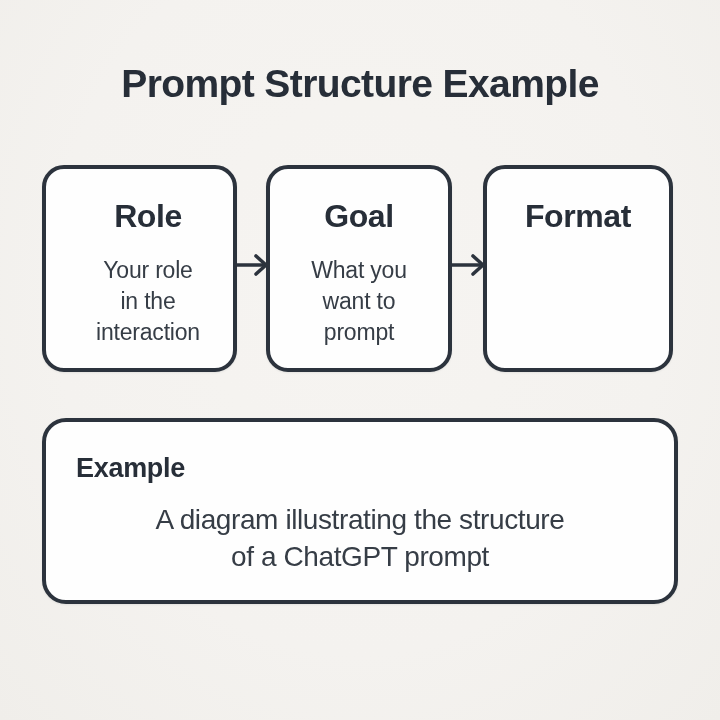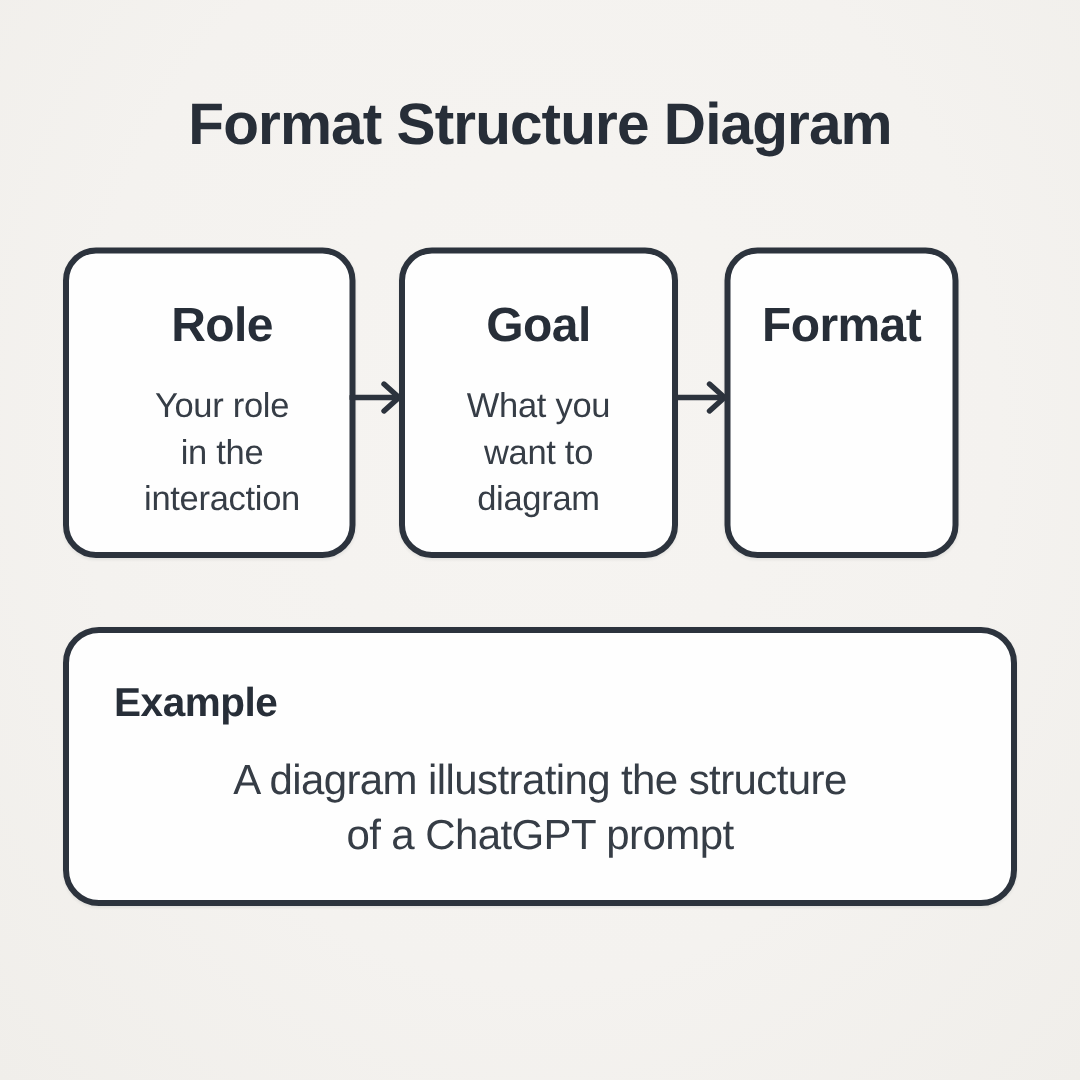--- a/index.html
+++ b/index.html
@@ -56,21 +56,21 @@
     margin-top: 19px;
     font-size: 23px;
     line-height: 31px;
     color: #363d46;
     text-align: center;
     white-space: pre-line;
     letter-spacing: -0.2px;
   }
   .step-role   { left: 42px;  width: 195px; padding-left: 17px; }
   .step-goal   { left: 266px; width: 186px; }
-  .step-format { left: 483px; width: 156px; }
+  .step-format { left: 483px; width: 190px; }
 
   .connector {
     position: absolute;
     top: 252px;
     height: 26px;
     display: flex;
     align-items: center;
   }
   .connector-1 { left: 233px; width: 36px; }
   .connector-2 { left: 449px; width: 37px; }
@@ -104,41 +104,41 @@
     color: #363d46;
     white-space: pre-line;
     text-align: center;
   }
 </style>
 </head>
 <body>
 
 <div class="canvas">
 
-  <div class="page-title">Format Structure Diagram</div>
+  <div class="page-title">Prompt Structure Example</div>
 
   <div class="step-box step-role">
     <div class="step-heading">Role</div>
     <div class="step-description">Your role
 in the
 interaction</div>
   </div>
 
   <div class="connector connector-1">
     <svg viewBox="0 0 36 26" fill="none" xmlns="http://www.w3.org/2000/svg">
       <path d="M1 13 H32" stroke="#2c333d" stroke-width="3.6" stroke-linecap="round"></path>
       <path d="M23 4 L33 13 L23 22" stroke="#2c333d" stroke-width="3.6" stroke-linecap="round" stroke-linejoin="round"></path>
     </svg>
   </div>
 
   <div class="step-box step-goal">
     <div class="step-heading">Goal</div>
     <div class="step-description">What you
 want to
-diagram</div>
+prompt</div>
   </div>
 
   <div class="connector connector-2">
     <svg viewBox="0 0 37 26" fill="none" xmlns="http://www.w3.org/2000/svg">
       <path d="M1 13 H33" stroke="#2c333d" stroke-width="3.6" stroke-linecap="round"></path>
       <path d="M24 4 L34 13 L24 22" stroke="#2c333d" stroke-width="3.6" stroke-linecap="round" stroke-linejoin="round"></path>
     </svg>
   </div>
 
   <div class="step-box step-format">

